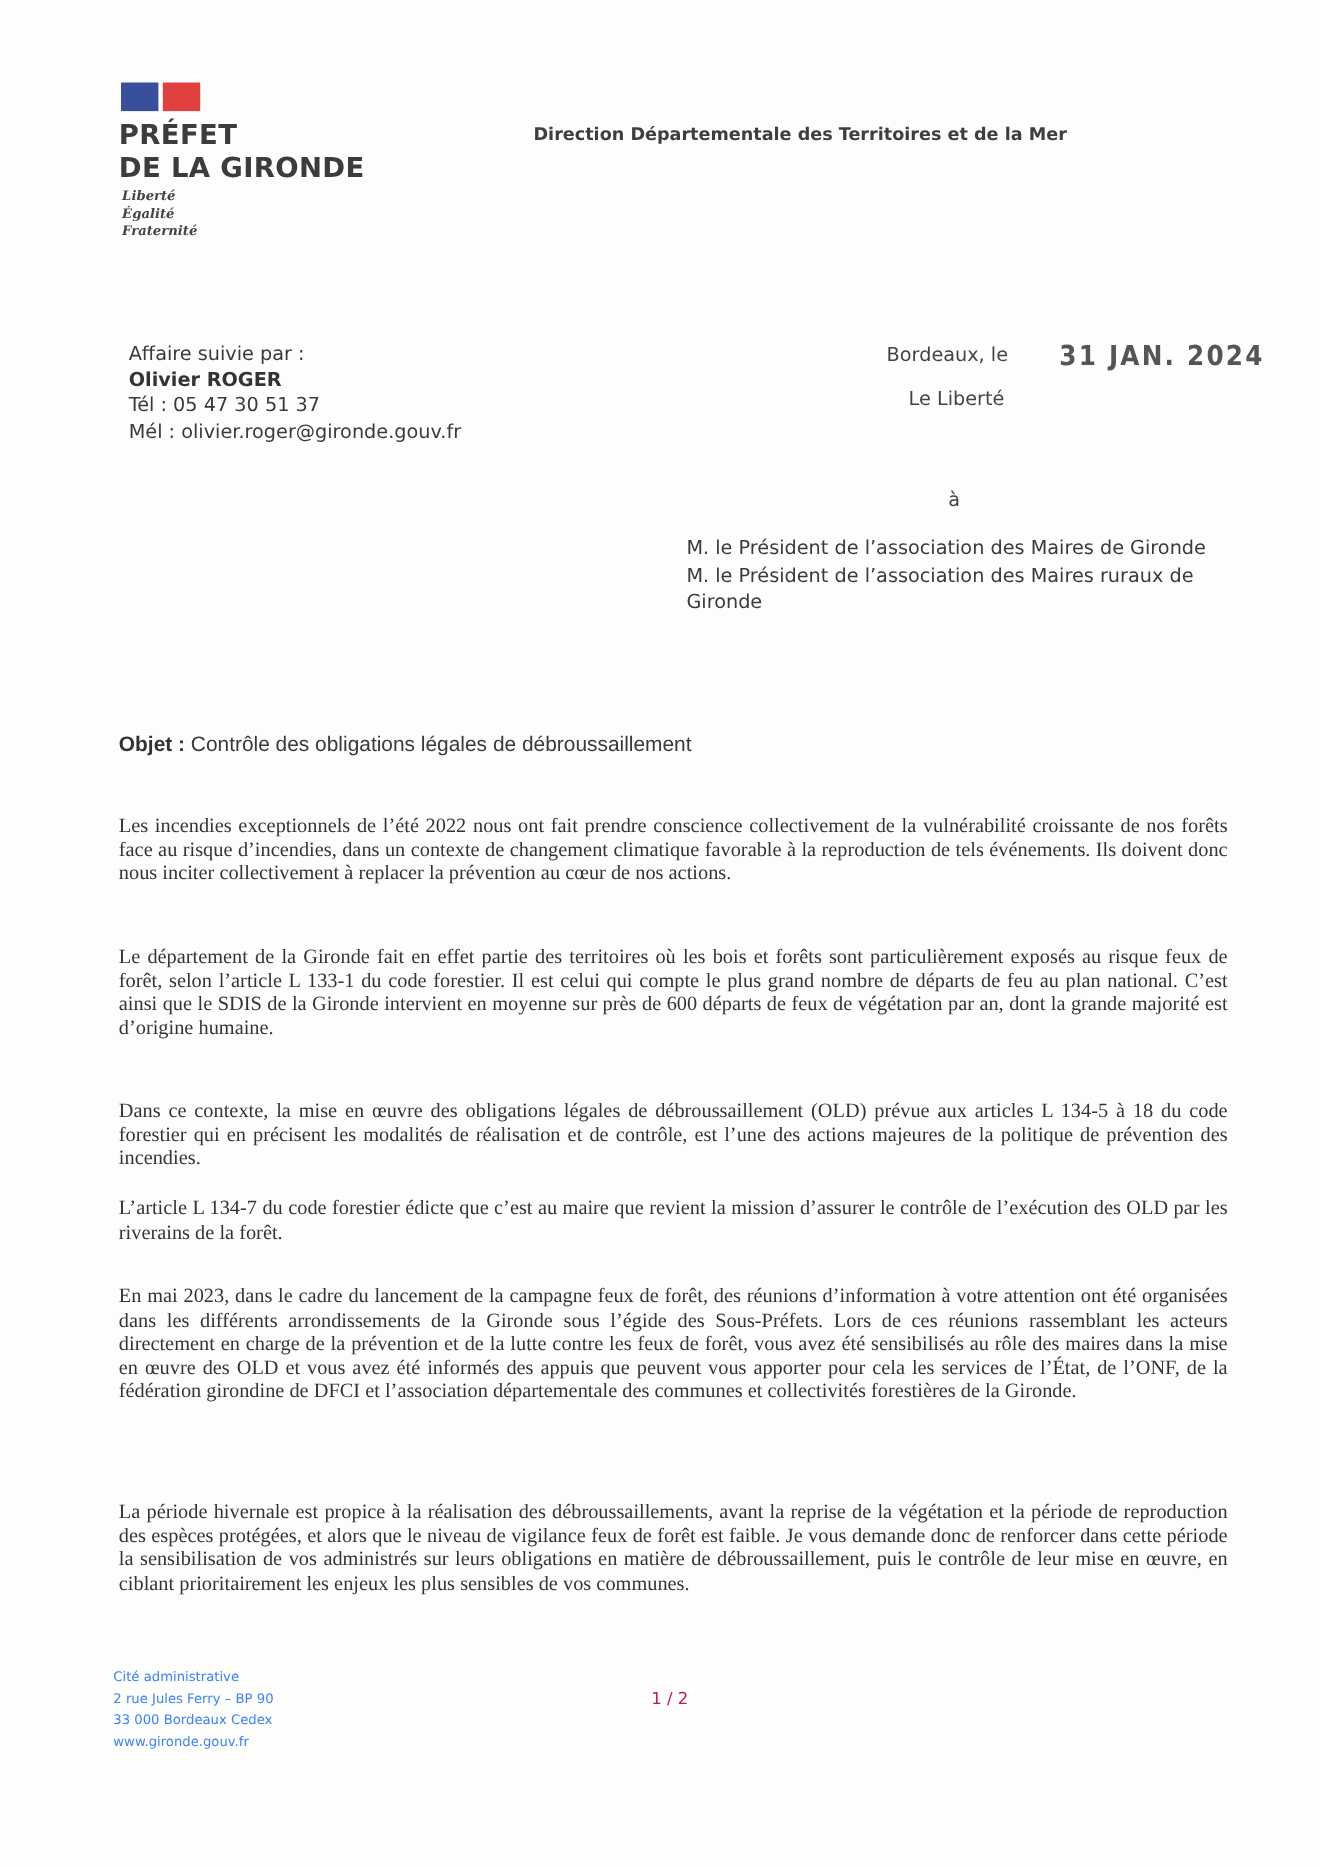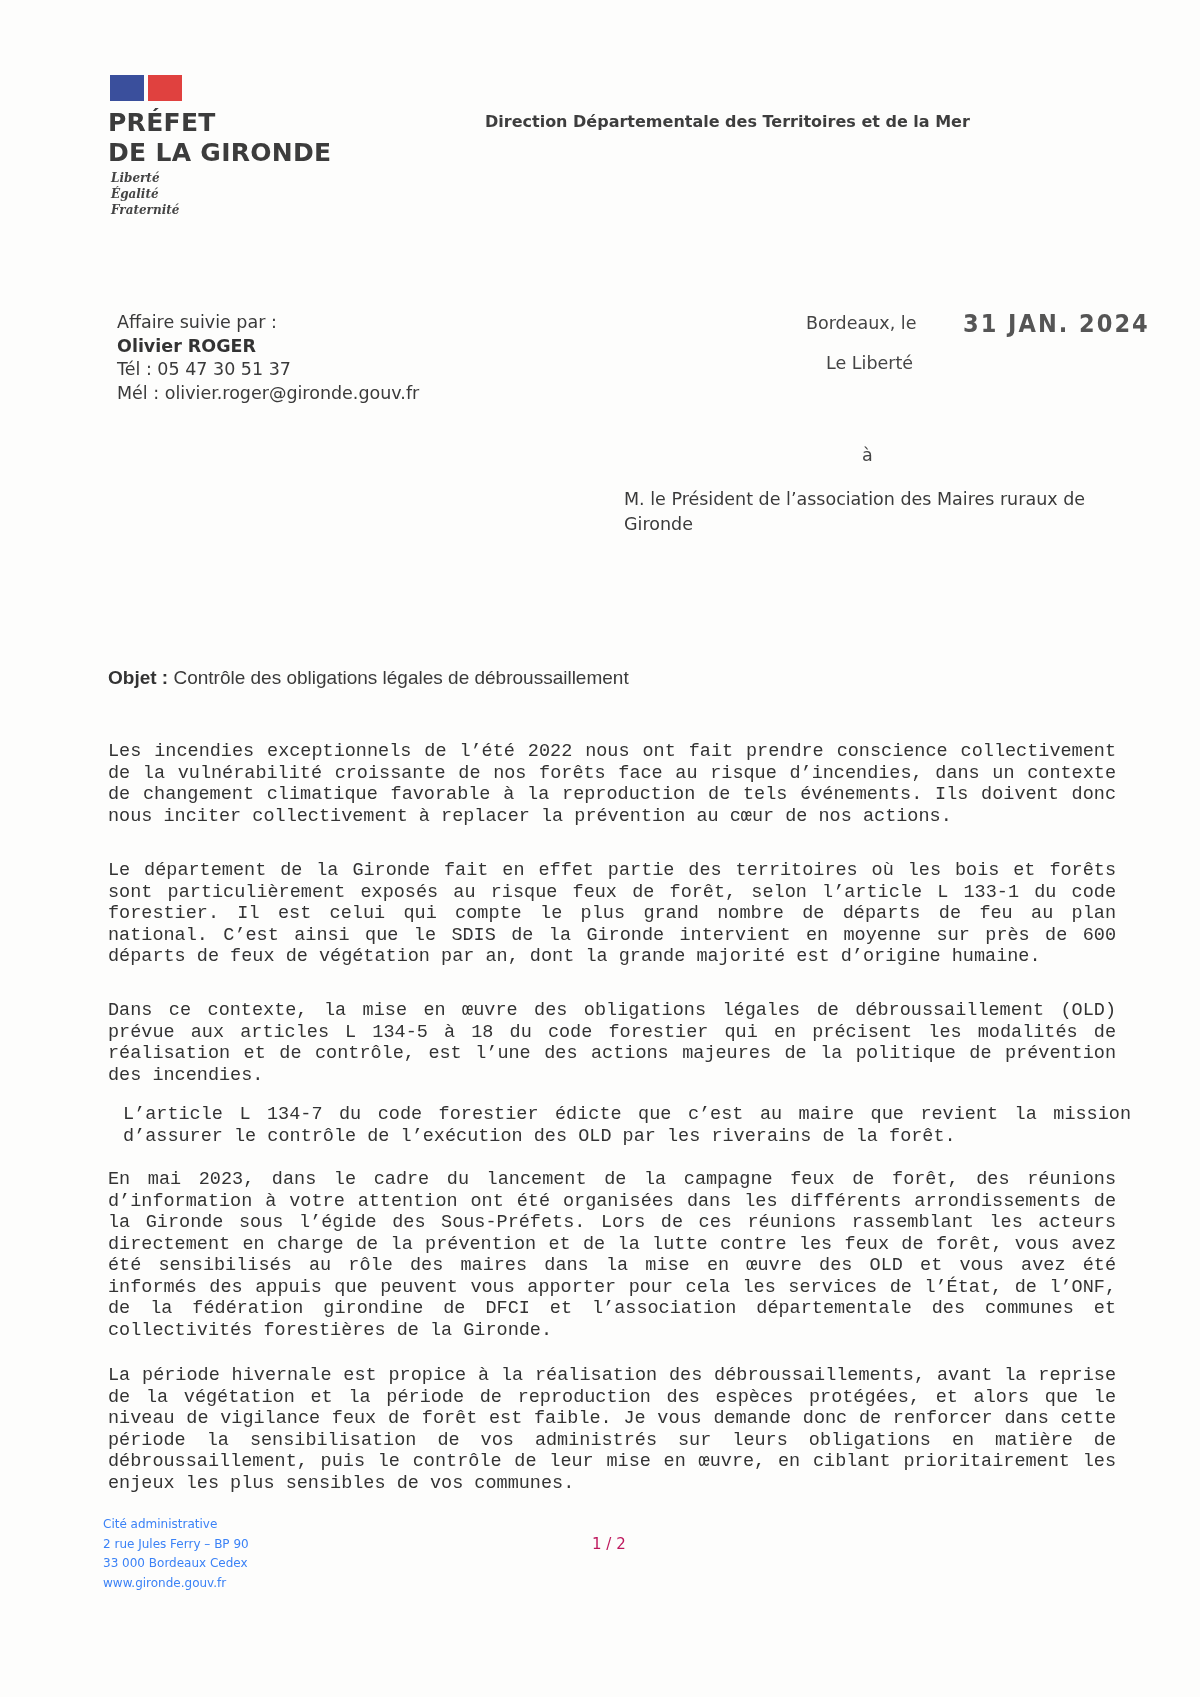--- a/index.html
+++ b/index.html
@@ -16,21 +16,21 @@
   .header-title { left:485px; top:112px; font-weight:bold; font-size:16px; color:#3e3e3e; white-space:nowrap;text-align:right; }
   .contact { left:117px; top:311px; font-size:17.5px; line-height:23.5px; color:#3a3a3a; }
   .contact b { color:#333; }
   .place { left:806px; top:313px; font-size:17.5px; color:#444; }
   .date-stamp { left:963px; top:309px; font-family:"DejaVu Sans Condensed","DejaVu Sans", sans-serif; font-size:25px; font-weight:bold; color:#555; letter-spacing:2px; }
   .signer { left:826px; top:353px; font-size:17.5px; color:#444; }
   .to { left:862px; top:445px; font-size:17.5px; color:#444; }
   .recipients { left:624px; top:487px; font-size:17.5px; line-height:24.5px; color:#3a3a3a; width:480px; }
   .subject { left:108px; top:667px; font-family:"Liberation Sans Narrow","Liberation Sans", sans-serif; font-size:19px; color:#3a3a3a;text-align:center; }
   .subject b { color:#333; }
-  .para { left:108px; width:1008px; font-family:Liberation Mono, monospace;
+  .para { left:108px; width:1008px; font-family:Liberation Serif, serif;
           font-size:18.5px; line-height:21.5px; text-align:justify; color:#333; transform-origin:left top; }
   .footer-addr { left:103px; top:1515px; font-size:12px; line-height:19.5px; color:#3b82f6; }
   .page-num { left:592px; top:1535px; font-size:15px; color:#be185d; }
 </style>
 </head>
 <body>
 
 <div class="abs logo-flag">
   <div class="flag-blue"></div>
   <div class="flag-red"></div>
@@ -53,31 +53,32 @@
   <div>Tél : 05 47 30 51 37</div>
   <div>Mél : olivier.roger@gironde.gouv.fr</div>
 </div>
 
 <div class="abs place">Bordeaux, le</div>
 <div class="abs date-stamp">31 JAN. 2024</div>
 <div class="abs signer">Le Liberté</div>
 
 <div class="abs to">à</div>
 <div class="abs recipients">
+  <div>M. le Président de l’association des Maires de Gironde</div>
   <div>M. le Président de l’association des Maires ruraux de Gironde</div>
 </div>
 
 <div class="abs subject">
   <b>Objet :</b><span> Contrôle des obligations légales de débroussaillement</span>
 </div>
 
 <p class="abs para" style="top:741px;margin:0;">Les incendies exceptionnels de l’été 2022 nous ont fait prendre conscience collectivement de la vulnérabilité croissante de nos forêts face au risque d’incendies, dans un contexte de changement climatique favorable à la reproduction de tels événements. Ils doivent donc nous inciter collectivement à replacer la prévention au cœur de nos actions.</p>
 <p class="abs para" style="top:860px;margin:0;">Le département de la Gironde fait en effet partie des territoires où les bois et forêts sont particulièrement exposés au risque feux de forêt, selon l’article L 133-1 du code forestier. Il est celui qui compte le plus grand nombre de départs de feu au plan national. C’est ainsi que le SDIS de la Gironde intervient en moyenne sur près de 600 départs de feux de végétation par an, dont la grande majorité est d’origine humaine.</p>
 <p class="abs para" style="top:1000px;margin:0;">Dans ce contexte, la mise en œuvre des obligations légales de débroussaillement (OLD) prévue aux articles L 134-5 à 18 du code forestier qui en précisent les modalités de réalisation et de contrôle, est l’une des actions majeures de la politique de prévention des incendies.</p>
-<p class="abs para" style="top:1089px;margin:15px;">L’article L 134-7 du code forestier édicte que c’est au maire que revient la mission d’assurer le contrôle de l’exécution des OLD par les riverains de la forêt.</p>
+<p class="abs para" style="top:1089px;margin:0;">L’article L 134-7 du code forestier édicte que c’est au maire que revient la mission d’assurer le contrôle de l’exécution des OLD par les riverains de la forêt.</p>
 <p class="abs para" style="top:1169px;margin:0;">En mai 2023, dans le cadre du lancement de la campagne feux de forêt, des réunions d’information à votre attention ont été organisées dans les différents arrondissements de la Gironde sous l’égide des Sous-Préfets. Lors de ces réunions rassemblant les acteurs directement en charge de la prévention et de la lutte contre les feux de forêt, vous avez été sensibilisés au rôle des maires dans la mise en œuvre des OLD et vous avez été informés des appuis que peuvent vous apporter pour cela les services de l’État, de l’ONF, de la fédération girondine de DFCI et l’association départementale des communes et collectivités forestières de la Gironde.</p>
 <p class="abs para" style="top:1365px;margin:0;">La période hivernale est propice à la réalisation des débroussaillements, avant la reprise de la végétation et la période de reproduction des espèces protégées, et alors que le niveau de vigilance feux de forêt est faible. Je vous demande donc de renforcer dans cette période la sensibilisation de vos administrés sur leurs obligations en matière de débroussaillement, puis le contrôle de leur mise en œuvre, en ciblant prioritairement les enjeux les plus sensibles de vos communes.</p>
 
 <div class="abs footer-addr">
   <div>Cité administrative</div>
   <div>2 rue Jules Ferry – BP 90</div>
   <div>33 000 Bordeaux Cedex</div>
   <div>www.gironde.gouv.fr</div>
 </div>
 <div class="abs page-num">1 / 2</div>

